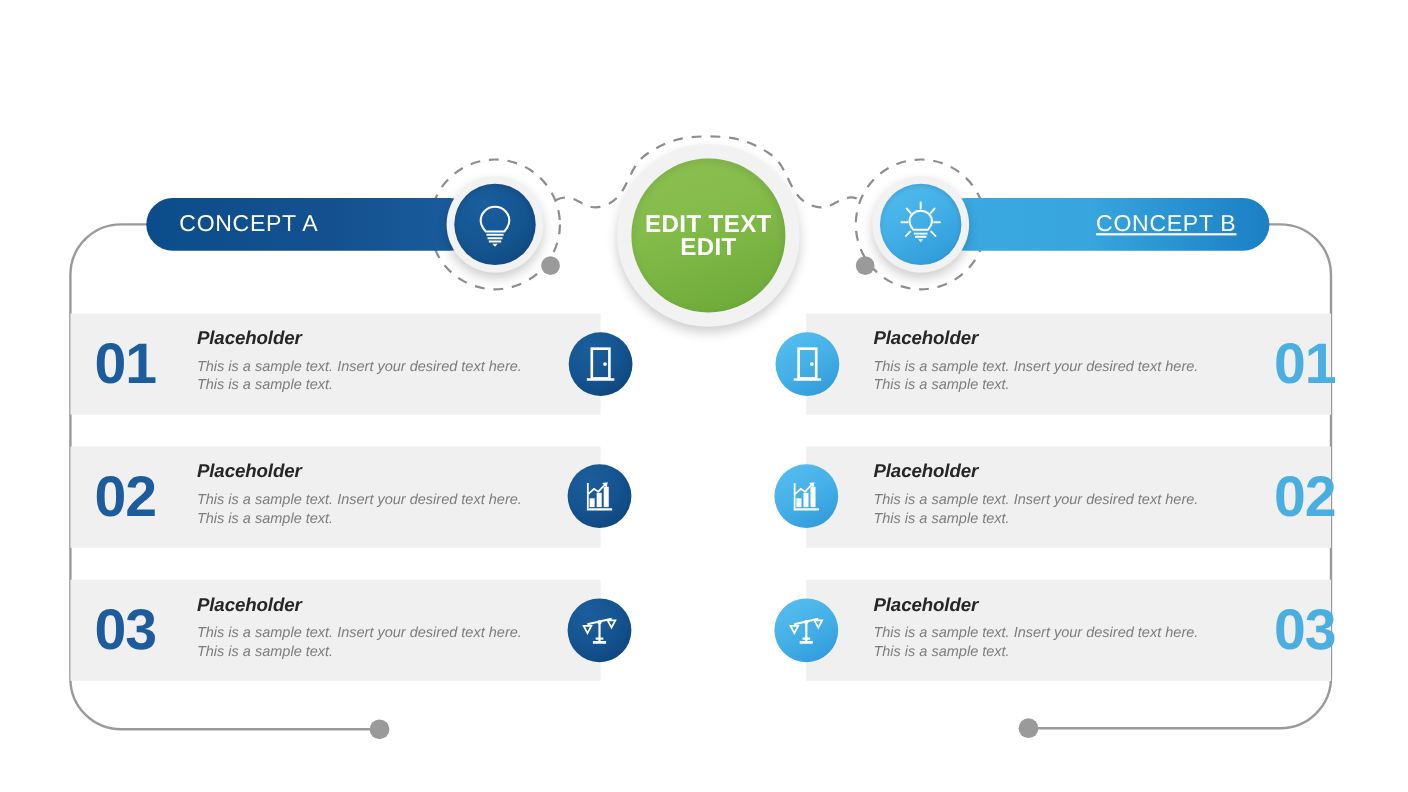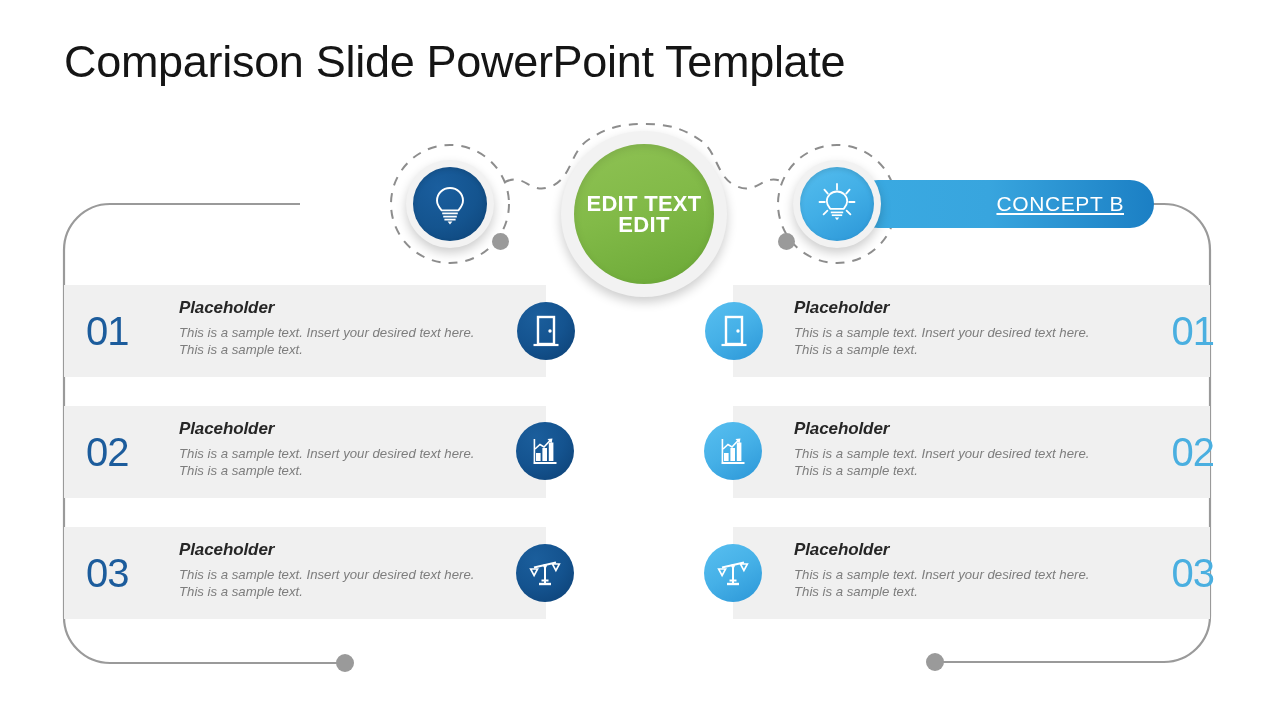--- a/index.html
+++ b/index.html
@@ -98,21 +98,21 @@
   }
 
   
   .row{position:absolute;height:92px;}
   .band{position:absolute;top:0;height:92px;background:#f0f0f0;}
   .band-left{left:64px;width:482px;}
   .band-right{left:733px;width:477px;}
 
   .num{
     position:absolute;
-    font-size:40px;font-weight:normal;line-height:52px;
+    font-size:52px;font-weight:bold;line-height:52px;
     letter-spacing:-1px;
   }
   .num-left{left:86px;color:#1c5c9c;}
   .num-right{right:66px;color:#4aafe0;text-align:right;}
 
   .txtblock{position:absolute;width:300px;font-style:italic;}
   .txt-head{
     font-size:17px;font-weight:bold;color:#262626;margin:0 0 6px 0;
     letter-spacing:-0.1px;
   }
@@ -126,21 +126,20 @@
     z-index:5;
   }
   .icon-dark{background:radial-gradient(circle at 34% 26%,#1b5e9c 0%,#14538f 50%,#0c3f73 100%);}
   .icon-light{background:linear-gradient(150deg,#58bff0 0%,#45b0e7 50%,#2b96d7 100%);}
 </style>
 </head>
 <body>
 
 <div id="slide">
 
-  <div class="slide-title">Comparison Slide PowerPoint Template</div>
 
   <svg class="frame-svg" viewBox="0 0 1280 720">
 
     <path d="M 345 663 L 110 663 A 46 46 0 0 1 64 617 L 64 250 A 46 46 0 0 1 110 204 L 300 204" fill="none" stroke="#9a9a9a" stroke-width="2.2" stroke-linecap="butt"></path>
 
     <path d="M 935 662 L 1164 662 A 46 46 0 0 0 1210 616 L 1210 250 A 46 46 0 0 0 1164 204 L 1000 204" fill="none" stroke="#9a9a9a" stroke-width="2.2" stroke-linecap="butt"></path>
     <circle cx="345" cy="663" r="9" fill="#9a9a9a"></circle>
     <circle cx="935" cy="662" r="9" fill="#9a9a9a"></circle>
   </svg>
 
@@ -148,20 +147,23 @@
 
     <circle cx="450" cy="204" r="59" fill="none" stroke="#8d8d8d" stroke-width="2" stroke-dasharray="9 8"></circle>
 
     <circle cx="837" cy="204" r="59" fill="none" stroke="#8d8d8d" stroke-width="2" stroke-dasharray="9 8"></circle>
 
     <path d="M 505 182 C 525 172, 530 196, 552 186 C 572 177, 570 152, 588 140
              C 606 128, 620 124, 644 124 C 668 124, 682 128, 700 140
              C 718 152, 716 177, 736 186 C 758 196, 763 172, 783 182" fill="none" stroke="#8d8d8d" stroke-width="2" stroke-dasharray="9 8"></path>
   </svg>
 
+  <div class="pill pill-a">
+    <span>CONCEPT A</span>
+  </div>
   <div class="pill pill-b">
     <span>CONCEPT B</span>
   </div>
 
   <div class="node node-ring bulb-a-wrap">
     <div class="node-inner">
       <svg width="40" height="44" viewBox="0 0 40 44">
         <path d="M20 6 C12.5 6 7 11.8 7 18.6 C7 23.2 9.6 26 11.6 28.4 L28.4 28.4 C30.4 26 33 23.2 33 18.6 C33 11.8 27.5 6 20 6 Z" fill="none" stroke="#ffffff" stroke-width="1.9"></path>
         <line x1="12.2" y1="31.4" x2="27.8" y2="31.4" stroke="#ffffff" stroke-width="1.8"></line>
         <line x1="13.2" y1="34.6" x2="26.8" y2="34.6" stroke="#ffffff" stroke-width="1.8"></line>

